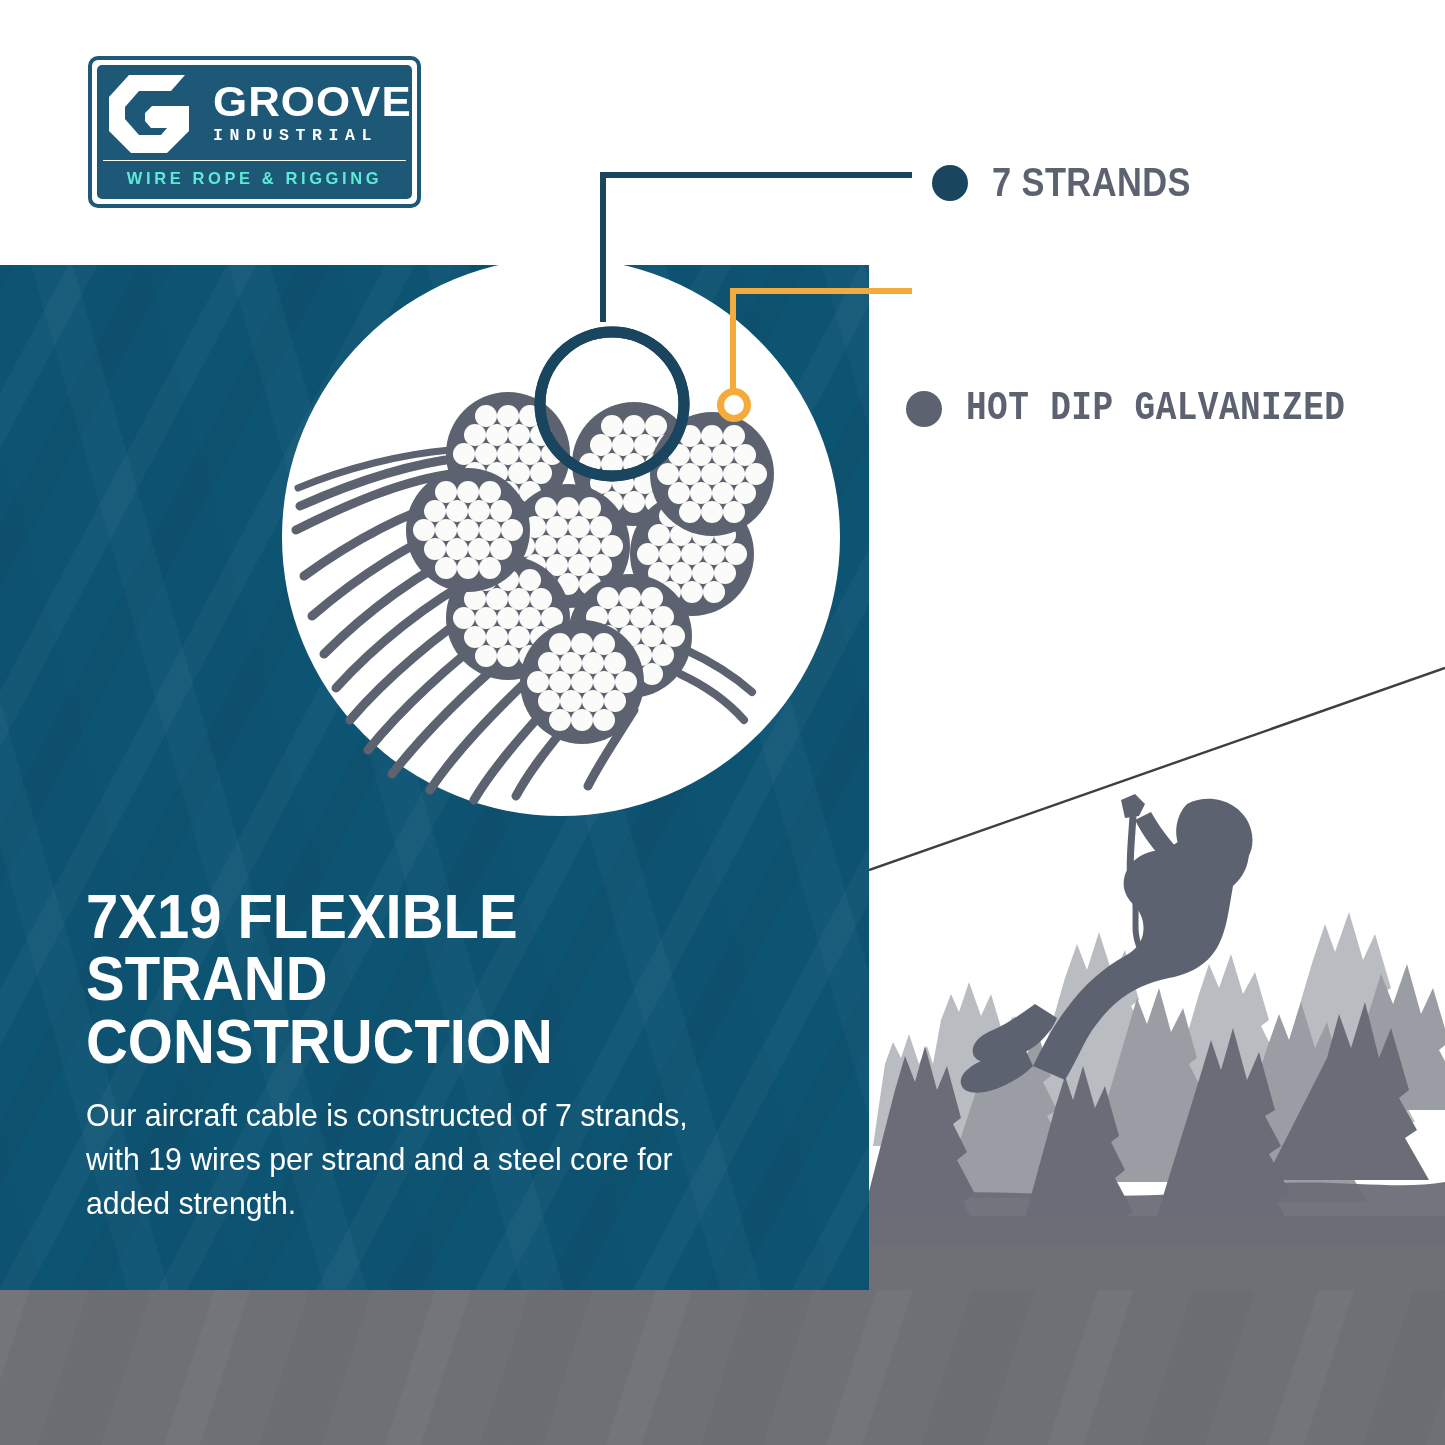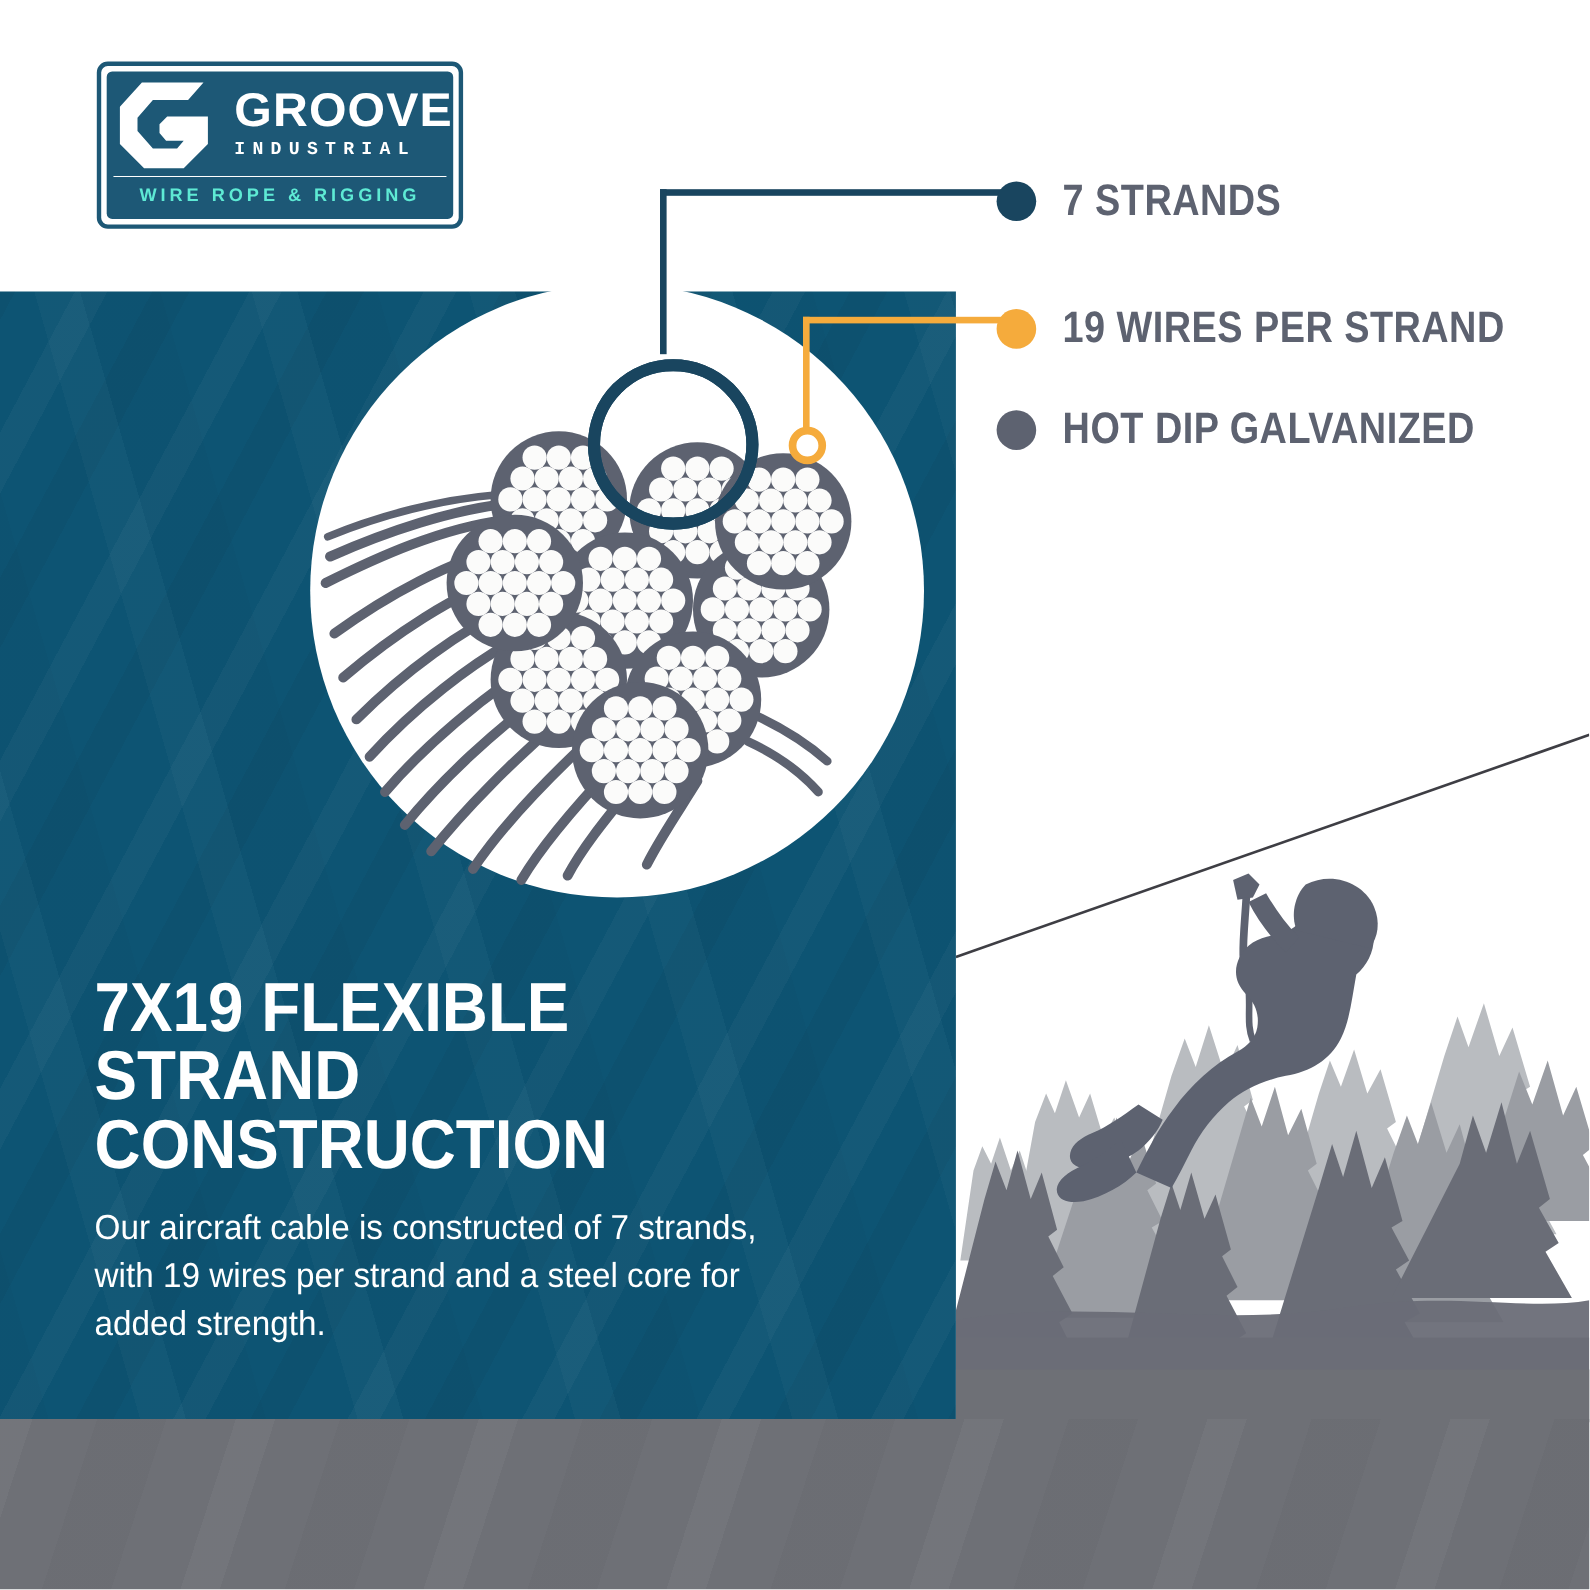--- a/index.html
+++ b/index.html
@@ -87,23 +87,23 @@
   
   .callout{position:absolute;display:flex;align-items:center;}
   .callout .dot{
     width:36px;height:36px;border-radius:50%;flex:0 0 36px;
   }
   .callout .cl-label{
     margin-left:24px;color:#5d6270;font-weight:bold;
     font-size:40px;letter-spacing:0.5px;white-space:nowrap;
     transform:scaleX(0.86);transform-origin:left center;
   }
-  #callout-strands{left:906px;top:160px;}
+  #callout-strands{left:932px;top:160px;}
   #callout-wires{left:906px;top:276px;}
-  #callout-galv{left:906px;top:368px;}
+  #callout-galv{left:906px;top:386px;font-family:Liberation Mono, monospace;}
 
   
   .leader{position:absolute;}
   #leader-navy-h{left:600px;top:172px;width:312px;height:6px;background:#19455f;}
   #leader-navy-v{left:600px;top:172px;width:6px;height:150px;background:#19455f;}
   #leader-orange-h{left:730px;top:288px;width:182px;height:6px;background:#f5ab3c;}
   #leader-orange-v{left:730px;top:288px;width:6px;height:113px;background:#f5ab3c;}
   .ring{
     position:absolute;left:717px;top:388px;width:20px;height:20px;
     border:7px solid #f5ab3c;border-radius:50%;background:#ffffff;
@@ -244,24 +244,20 @@
   <div class="leader" id="leader-navy-v"></div>
   <div class="leader" id="leader-orange-h"></div>
   <div class="leader" id="leader-orange-v"></div>
   <div class="ring"></div>
 
   <div class="callout" id="callout-strands">
     <span class="dot" style="background:#19455f"></span>
     <span class="cl-label">7 STRANDS</span>
   </div>
 
-  <div class="callout" id="callout-wires">
-    <span class="dot" style="background:#f5ab3c"></span>
-    <span class="cl-label">19 WIRES PER STRAND</span>
-  </div>
 
   <div class="callout" id="callout-galv">
     <span class="dot" style="background:#5d6270"></span>
     <span class="cl-label">HOT DIP GALVANIZED</span>
   </div>
 
   <div class="headline">7X19 FLEXIBLE
 STRAND CONSTRUCTION</div>
   <div class="body-copy">Our aircraft cable is constructed of 7 strands, with 19 wires per strand and a steel core for added strength.</div>
 

